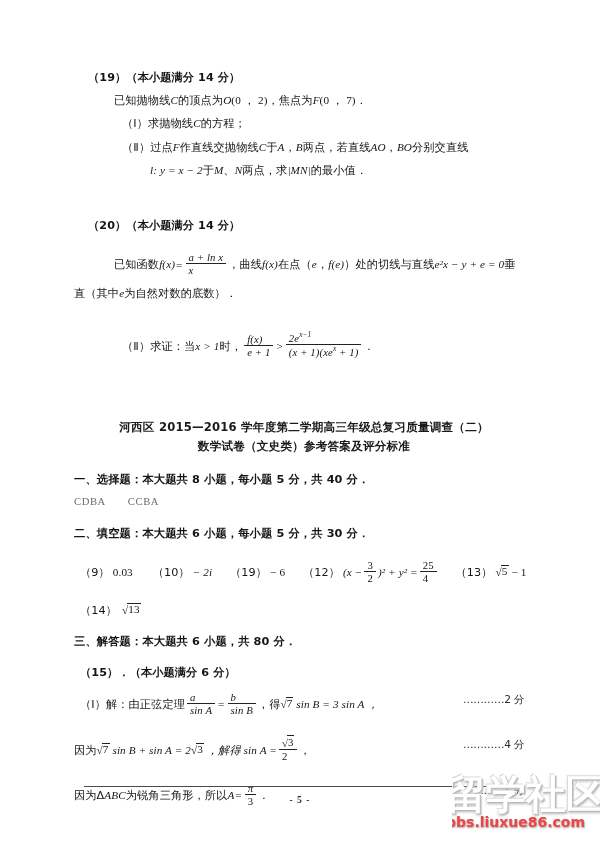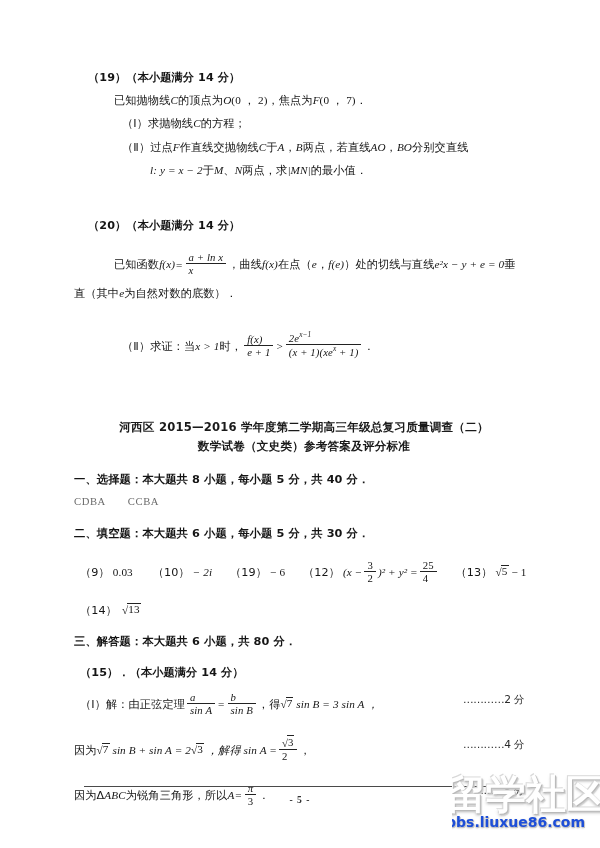--- a/index.html
+++ b/index.html
@@ -170,21 +170,21 @@
       -1px -1px 0 #d8d8d8,
        0 2px 3px rgba(120,120,120,0.5);
     white-space: nowrap;
     margin-left: -6px;
     text-align: center;
   }
   .wm-sub {
     font-family: "DejaVu Sans", sans-serif;
     font-weight: bold;
     font-size: 14px;
-    color: #1d4ed8;
+    color: #ef4444;
     text-shadow:
       1px 1px 0 #c4c4c4,
       0 1px 2px rgba(130,130,130,0.65);
     letter-spacing: 0px;
     margin-top: -2px;
     margin-left: -6px;
     white-space: nowrap;
   }
 </style>
 </head>
@@ -280,21 +280,21 @@
       <span class="zh">（14）</span><span class="rad" style="padding-left:5px;"><span class="sym">√</span><span class="bar mn">13</span></span>
     </div>
 
     <div class="gap-m"></div>
 
     <div class="line sect-head" style="margin-left:-14px;">三、解答题：本大题共 6 小题，共 80 分．</div>
 
     <div class="gap-m"></div>
 
     <div class="line" style="margin-left:-8px;">
-      <span class="zh-b">（15）．（本小题满分 14 分）</span>
+      <span class="zh-b">（15）．（本小题满分 6 分）</span>
     </div>
 
     <div class="gap-s"></div>
 
     <div class="line ansrow" style="margin-left:-8px;">
       <span class="zh">（Ⅰ）解：由正弦定理</span><span class="frac"><span class="num mi">a</span><span class="den mi">sin A</span></span><span class="op">=</span><span class="frac"><span class="num mi">b</span><span class="den mi">sin B</span></span><span class="zh">，得</span><span class="rad"><span class="sym">√</span><span class="bar mn">7</span></span><span class="mi"> sin B = 3 sin A ，</span>
       <span class="score">…………2 分</span>
     </div>
 
     <div class="gap-m"></div>

